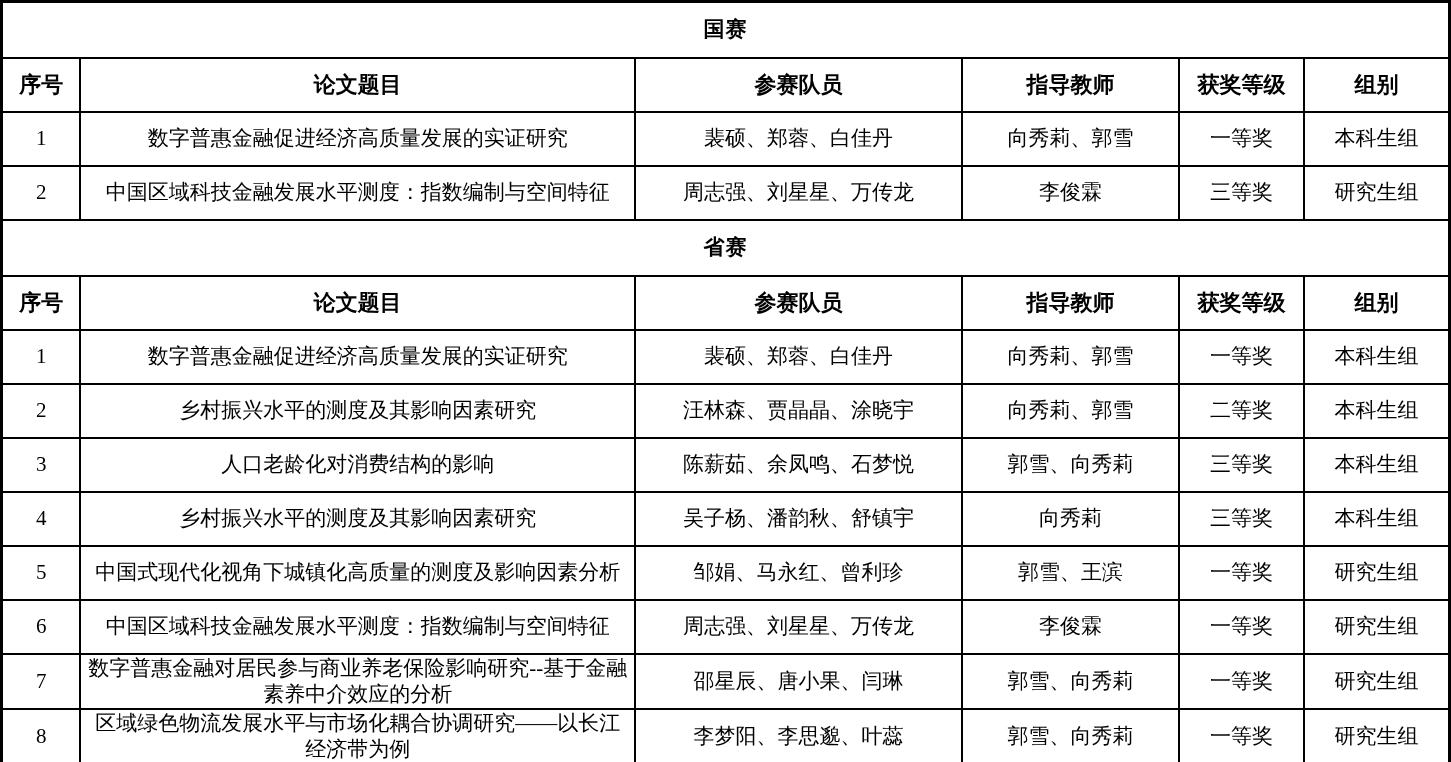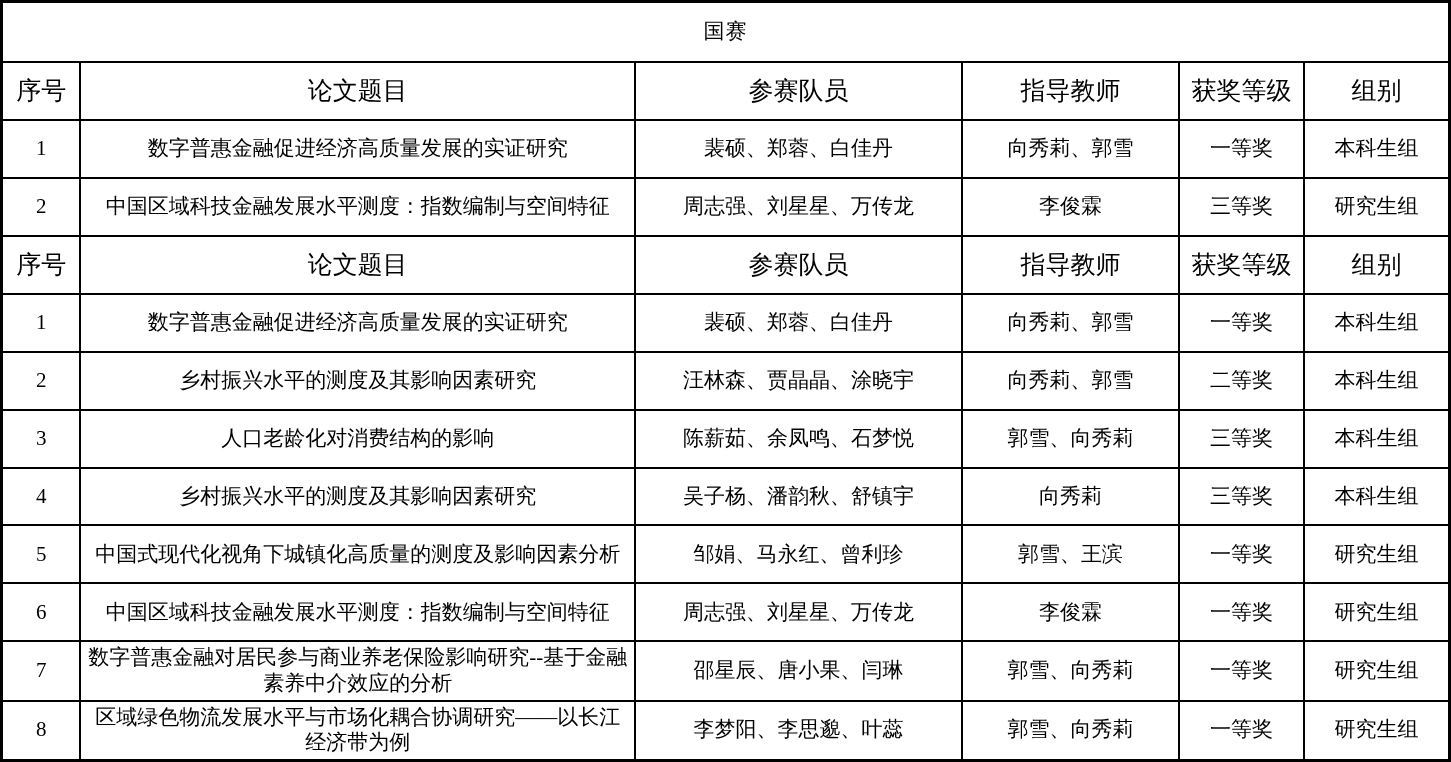--- a/index.html
+++ b/index.html
@@ -23,28 +23,28 @@
   table.awards td {
     border: 2px solid #000;
     text-align: center;
     vertical-align: middle;
     padding: 1px 6px;
     font-size: 21px;
     line-height: 1.22;
     word-break: break-all;
   }
   td.section-title {
-    font-weight: normal;
+    font-weight: bold;
     font-size: 23px;
     height: 52px;
     letter-spacing: 1px;
   }
   tr.header-row td {
-    font-weight: normal;
-    font-size: 25px;
+    font-weight: bold;
+    font-size: 22px;
     height: 50px;
   }
   tr.data-row {
     height: 54px;
   }
   td.num-cell {
     font-size: 21px;
   }
   td.title-cell {
     padding: 1px 8px;
@@ -82,20 +82,23 @@
         <td>一等奖</td>
         <td>本科生组</td>
       </tr>
       <tr class="data-row">
         <td class="num-cell">2</td>
         <td class="title-cell">中国区域科技金融发展水平测度：指数编制与空间特征</td>
         <td>周志强、刘星星、万传龙</td>
         <td>李俊霖</td>
         <td>三等奖</td>
         <td>研究生组</td>
+      </tr>
+      <tr>
+        <td colspan="6" class="section-title">省赛</td>
       </tr>
       <tr class="header-row">
         <td>序号</td>
         <td>论文题目</td>
         <td>参赛队员</td>
         <td>指导教师</td>
         <td>获奖等级</td>
         <td>组别</td>
       </tr>
       <tr class="data-row">

